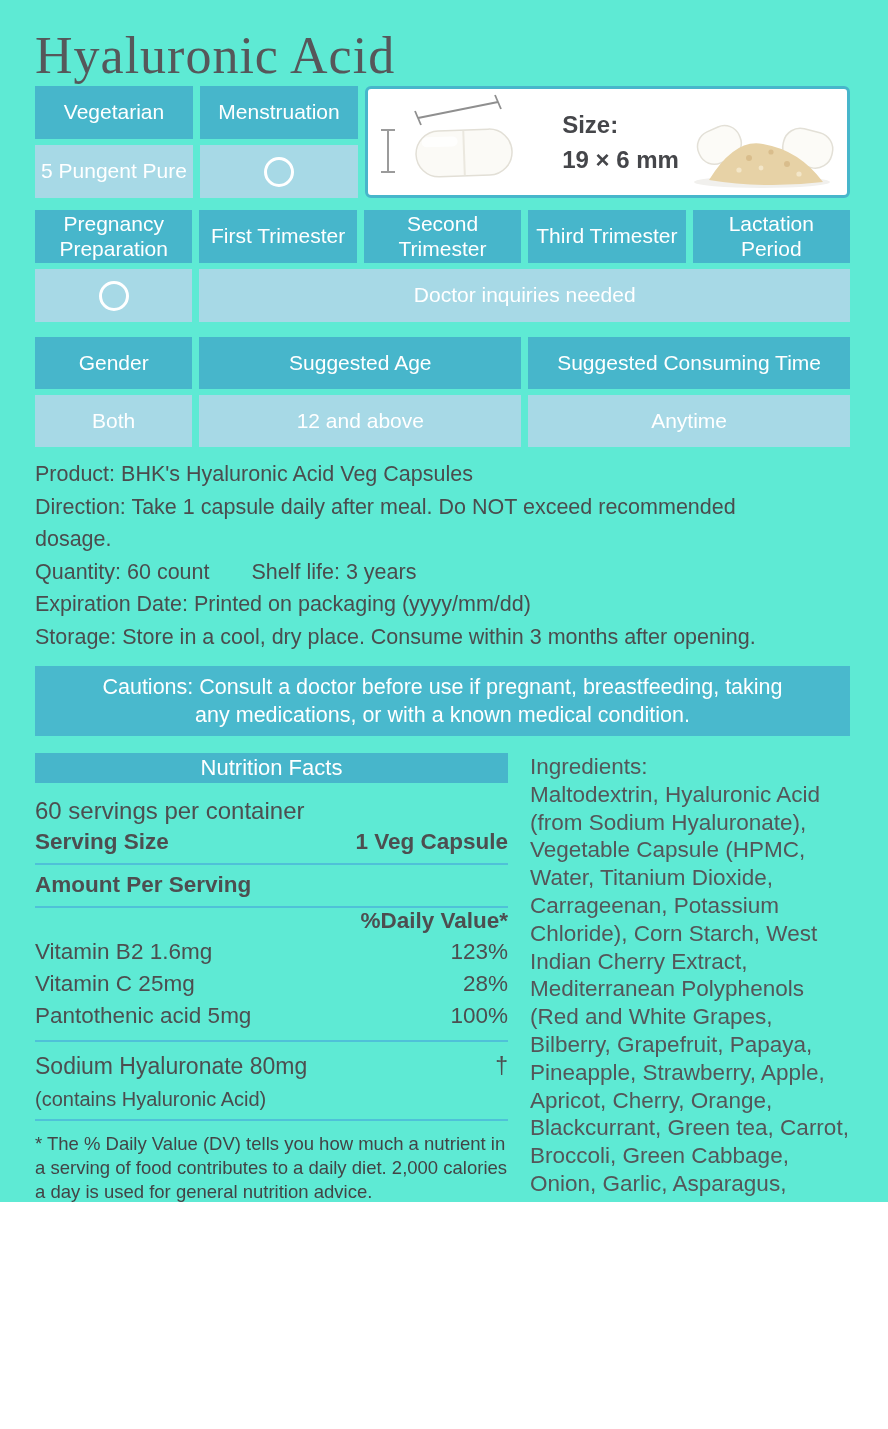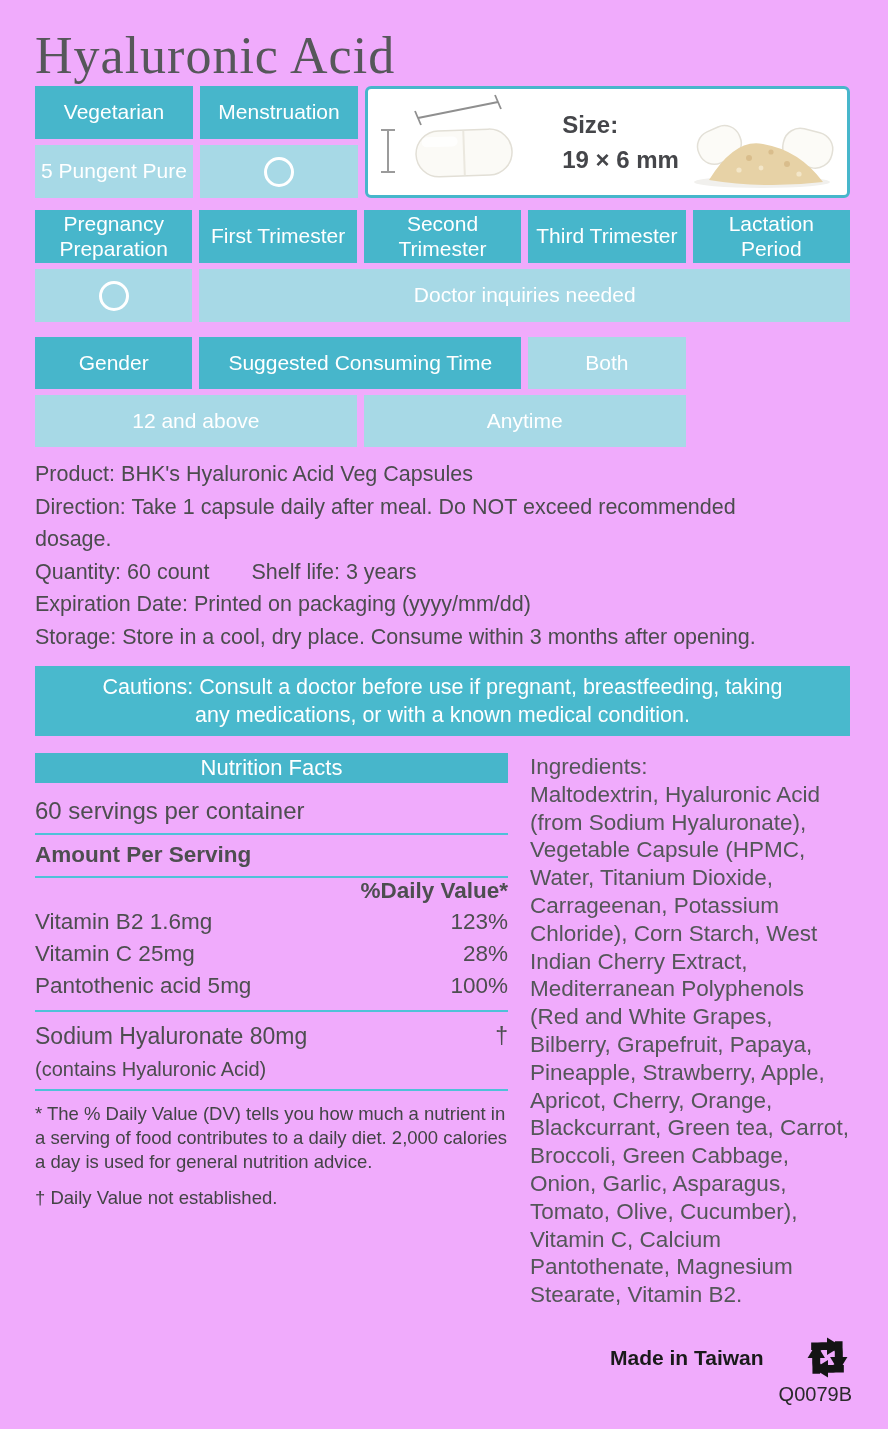--- a/index.html
+++ b/index.html
@@ -1,16 +1,16 @@
 <!DOCTYPE html>
 <html><head>
 <meta charset="utf-8">
 <style>
   html,body{margin:0;padding:0;background:#fff;}
-  .page{position:relative;width:888px;height:1429px;background:#f0abfc;overflow:hidden;
+  .page{position:relative;width:888px;height:1202px;background:#5eead4;overflow:hidden;
         font-family:"Liberation Sans",sans-serif;color:#4d4e50;}
   
   .page-title{margin:26px 0 0 35px;font-family:"Liberation Serif",serif;font-weight:400;
         font-size:52px;line-height:60px;color:#56575a;letter-spacing:1px;}
   
   .tbl{margin:0 38px 0 35px;display:grid;gap:6px 7px;}
   .tbl-top{grid-template-columns:158px 158px 1fr;grid-template-rows:53px 53px;}
   .tbl-5{grid-template-columns:repeat(5,1fr);grid-auto-rows:53px;margin-top:12px;}
   .tbl-usage{grid-template-columns:repeat(5,1fr);grid-auto-rows:52px;margin-top:15px;}
   .cell{display:flex;align-items:center;justify-content:center;text-align:center;
@@ -117,20 +117,21 @@
     <div class="cell dark">Third Trimester</div>
     <div class="cell dark">Lactation Period</div>
     <div class="cell light">
         <span class="ring"></span>
       </div>
     <div class="cell light span4">Doctor inquiries needed</div>
   </div>
 
   <div class="tbl tbl-usage">
     <div class="cell dark">Gender</div>
+    <div class="cell dark span2">Suggested Age</div>
     <div class="cell dark span2">Suggested Consuming Time</div>
     <div class="cell light">Both</div>
     <div class="cell light span2">12 and above</div>
     <div class="cell light span2">Anytime</div>
   </div>
 
   <div class="details">
     <div class="dline">Product: BHK's Hyaluronic Acid Veg Capsules</div>
     <div class="dline">Direction: Take 1 capsule daily after meal. Do NOT exceed recommended</div>
     <div class="dline">dosage.</div>
@@ -143,20 +144,24 @@
 
   <div class="cautions">
     <div>Cautions: Consult a doctor before use if pregnant, breastfeeding, taking</div>
     <div>any medications, or with a known medical condition.</div>
   </div>
 
   <div class="cols">
     <div class="nutrition">
       <div class="nf-bar">Nutrition Facts</div>
       <div class="nf-servings">60 servings per container</div>
+      <div class="nf-flex sz">
+        <span class="nf-bold">Serving Size</span>
+        <span class="nf-bold">1 Veg Capsule</span>
+      </div>
       <hr class="rule">
       <div class="nf-bold nf-aps">Amount Per Serving</div>
       <hr class="rule">
       <div class="nf-dvh">%Daily Value*</div>
       <div class="nf-rows">
         <div class="nf-row">
           <span>Vitamin B2 1.6mg</span>
           <span>123%</span>
         </div>
         <div class="nf-row">

